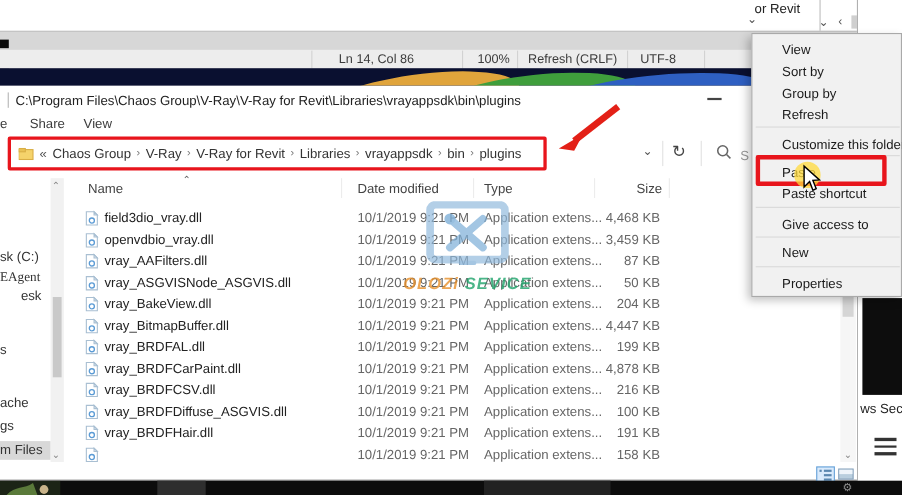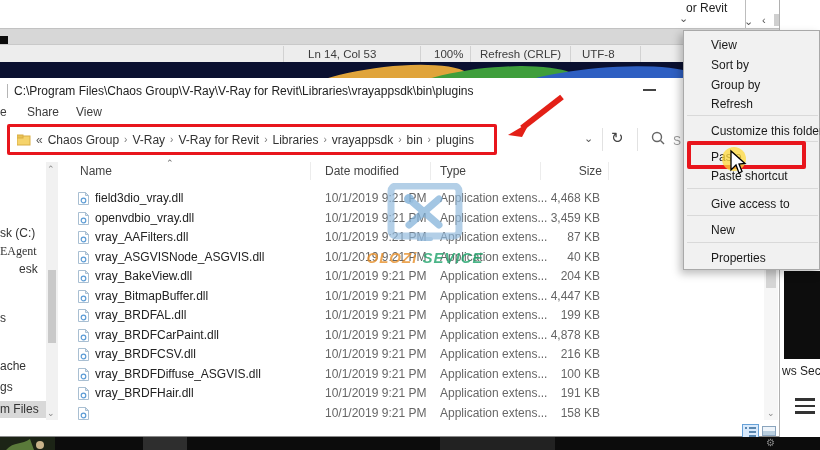--- a/index.html
+++ b/index.html
@@ -108,21 +108,21 @@
   <div class="abs chev" style="left:679px;top:13px;">⌄</div>
   <div class="abs chev" style="left:744px;top:16px;">⌄</div>
   <div class="abs chev" style="left:762px;top:15px;">‹</div>
   <div class="abs" id="ribbon-bar"></div>
 
   <div class="abs" id="hstrip"></div>
   <div class="abs" id="hstrip-right">&gt;</div>
   <div class="abs" id="black-sq"></div>
 
   <div class="abs" id="statusbar">
-    <span class="sb-item" style="left:308px;">Ln 14, Col 53</span>
+    <span class="sb-item" style="left:308px;">Ln 14, Col 86</span>
     <span class="sb-item" style="left:434px;">100%</span>
     <span class="sb-item" style="left:480px;">Refresh (CRLF)</span>
     <span class="sb-item" style="left:582px;">UTF-8</span>
     <i class="sb-div" style="left:283px;"></i>
       <i class="sb-div" style="left:420px;"></i>
     <i class="sb-div" style="left:470px;"></i>
       <i class="sb-div" style="left:570px;"></i>
     <i class="sb-div" style="left:640px;"></i>
   </div>
 
@@ -259,21 +259,21 @@
       </div>
         <div class="frow">
         <svg class="fico" width="13" height="15">
           <path d="M1.5 1.5 h7 l3 3 v9 h-10 z" fill="#fff" stroke="#a9bfd2" stroke-width="1"></path>
           <path d="M8.5 1.5 l3 3 h-3 z" fill="#dce8f2" stroke="#a9bfd2" stroke-width="1"></path>
           <circle cx="6.5" cy="9.5" r="2.3" fill="none" stroke="#5b9bd5" stroke-width="1.2"></circle>
         </svg>
         <span class="fname">vray_ASGVISNode_ASGVIS.dll</span>
         <span class="fdate">10/1/2019 9:21 PM</span>
         <span class="ftype">Application extens...</span>
-        <span class="fsize">40 KB</span>
+        <span class="fsize">50 KB</span>
       </div>
         <div class="frow">
         <svg class="fico" width="13" height="15">
           <path d="M1.5 1.5 h7 l3 3 v9 h-10 z" fill="#fff" stroke="#a9bfd2" stroke-width="1"></path>
           <path d="M8.5 1.5 l3 3 h-3 z" fill="#dce8f2" stroke="#a9bfd2" stroke-width="1"></path>
           <circle cx="6.5" cy="9.5" r="2.3" fill="none" stroke="#5b9bd5" stroke-width="1.2"></circle>
         </svg>
         <span class="fname">vray_BakeView.dll</span>
         <span class="fdate">10/1/2019 9:21 PM</span>
         <span class="ftype">Application extens...</span>

